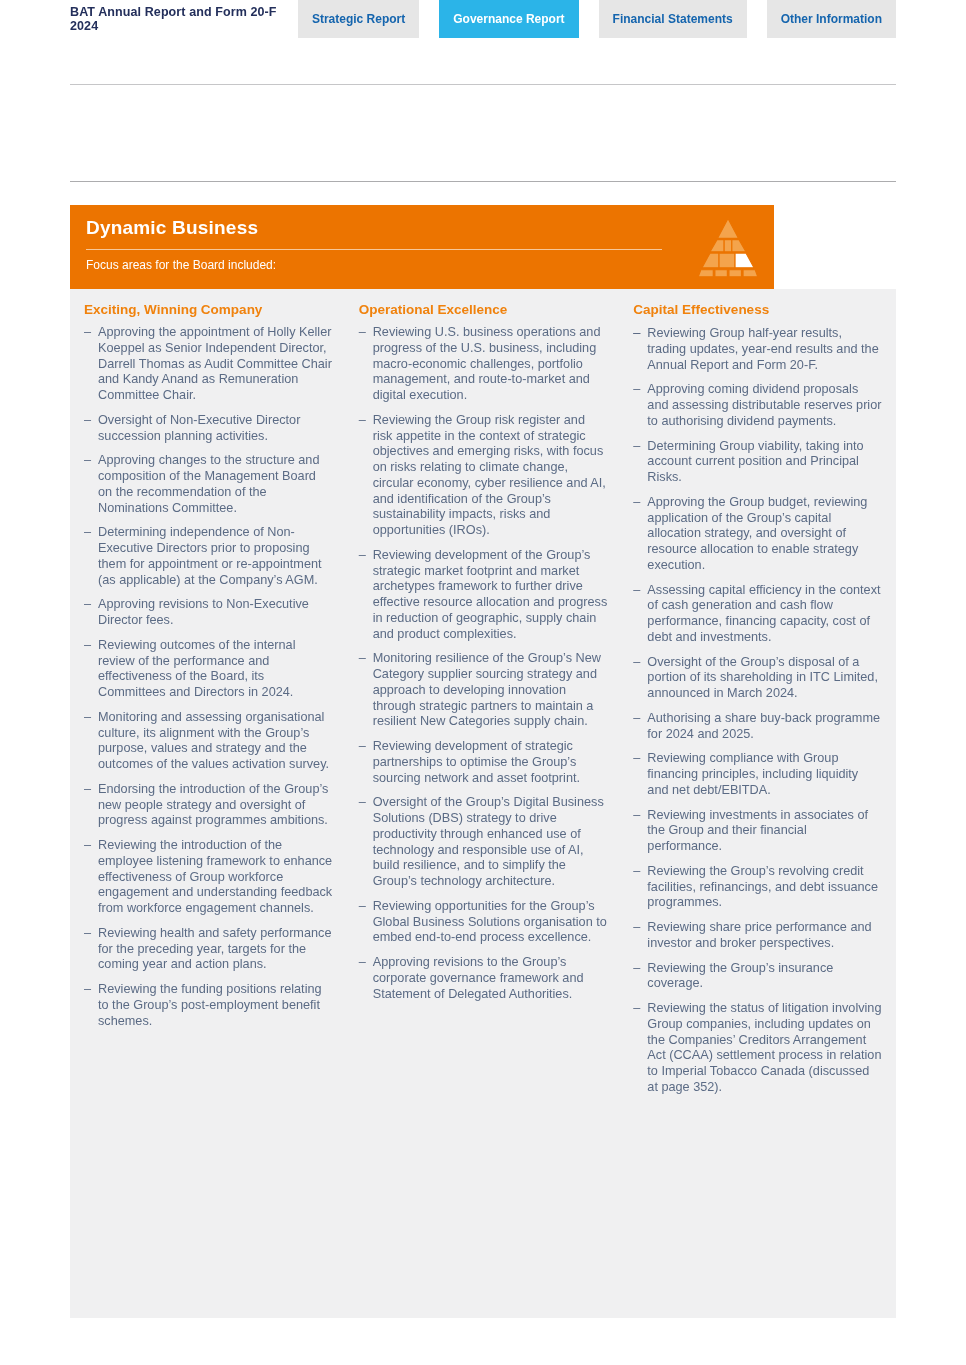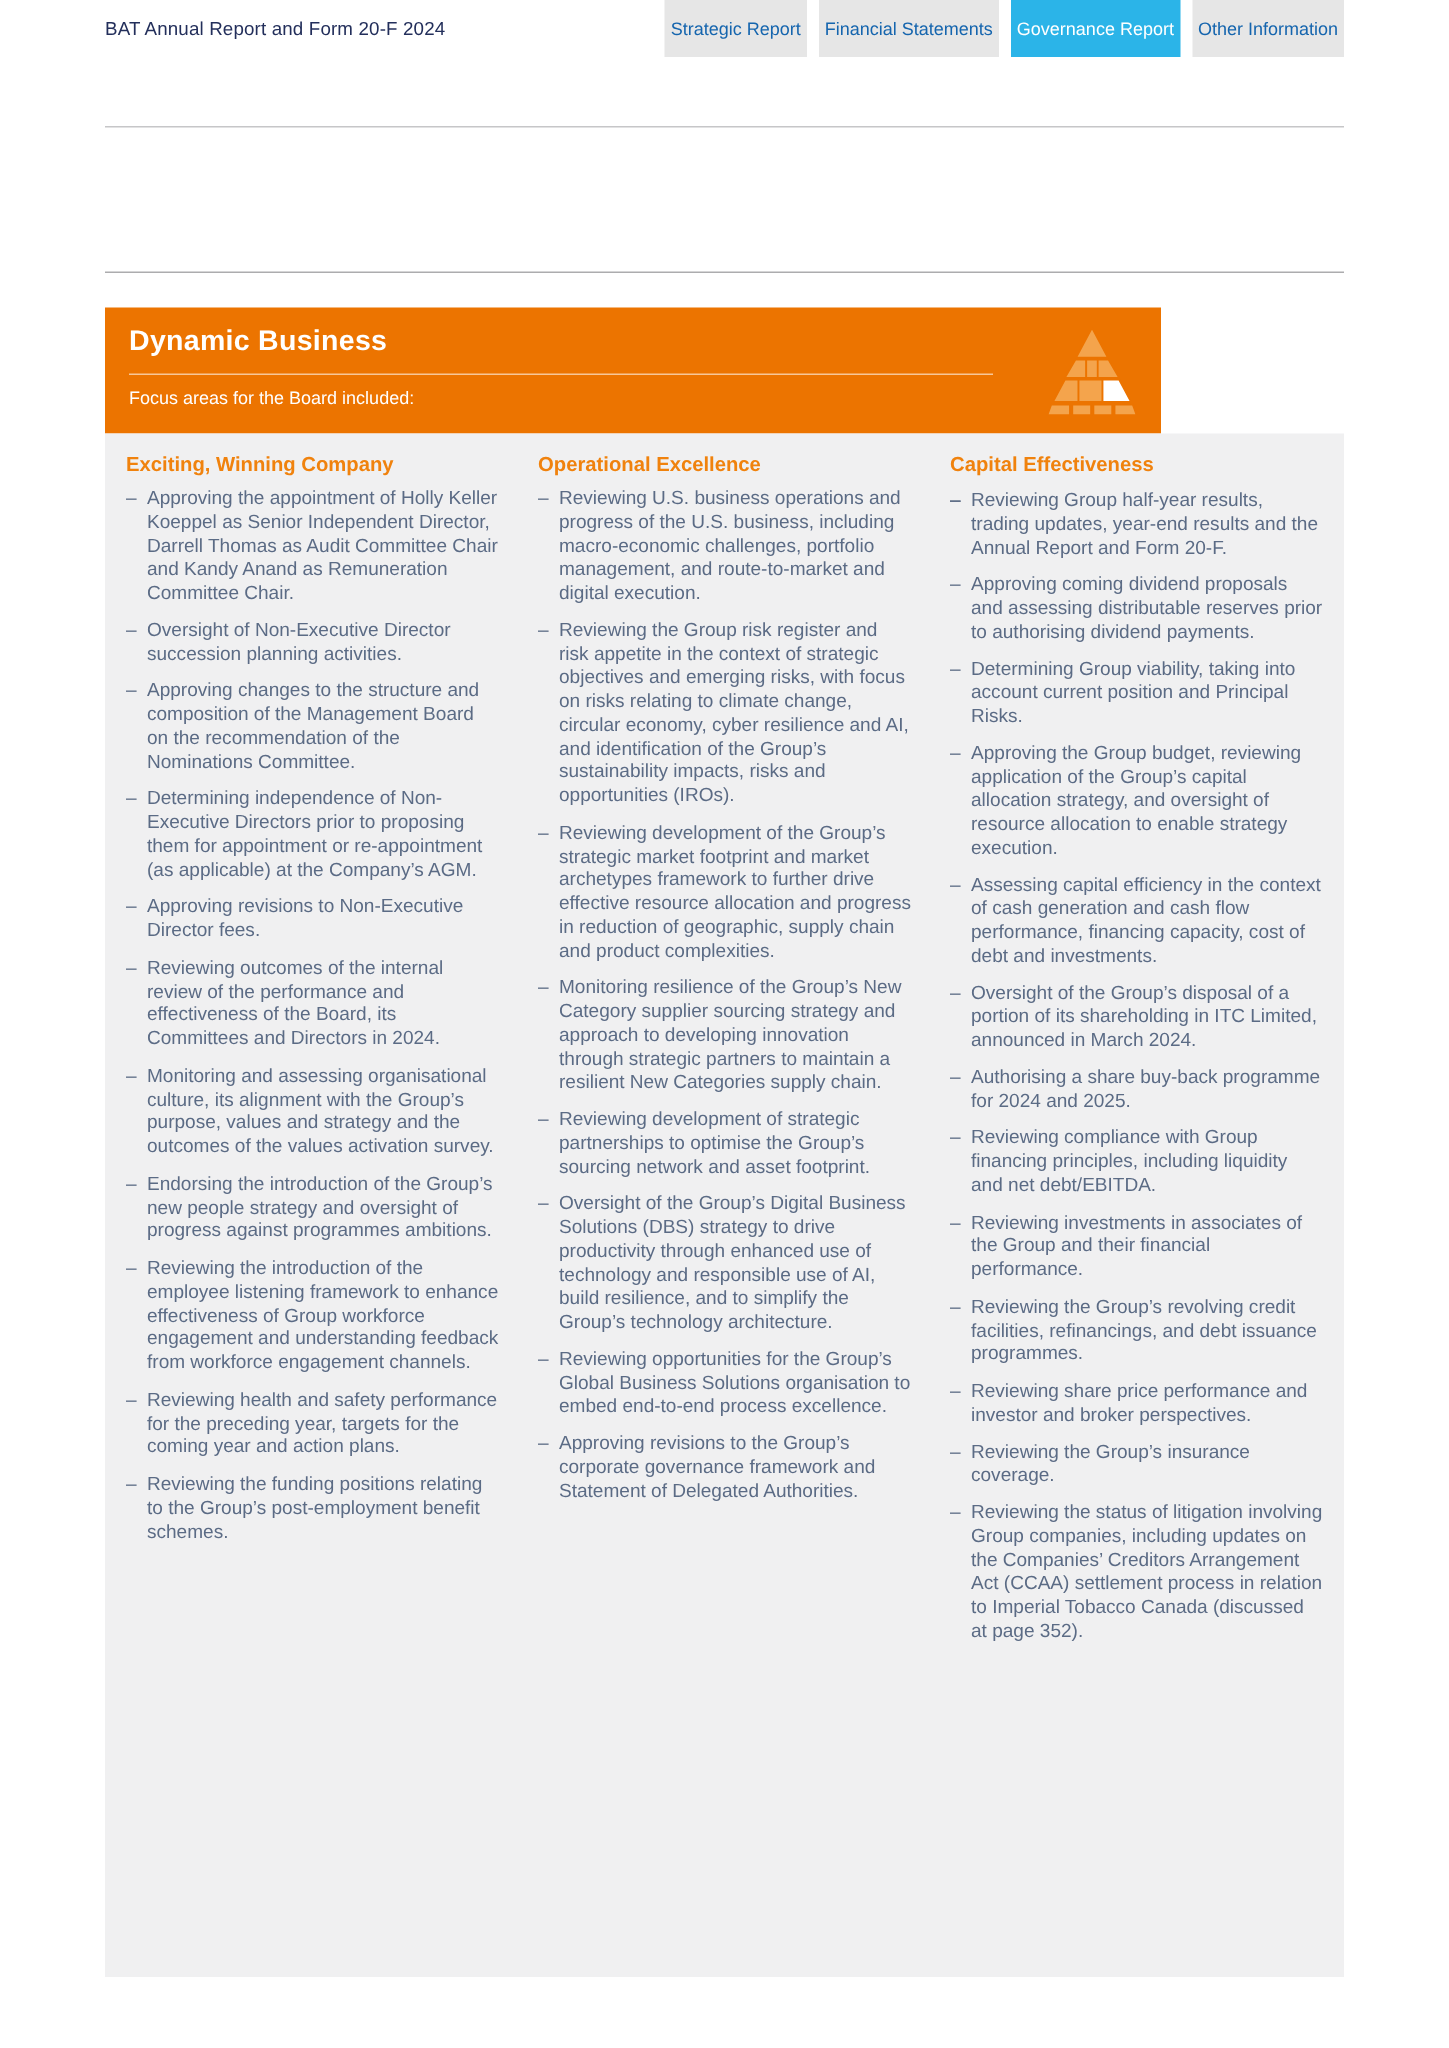--- a/index.html
+++ b/index.html
@@ -10,27 +10,27 @@
     -webkit-font-smoothing:antialiased;
   }
   .page { position:absolute; inset:0; }
 
   
   .top-bar {
     position:absolute; top:0; left:70px; width:826px; height:38px;
     display:flex; align-items:center; justify-content:space-between;
   }
   .report-title {
-    font-size:12.5px; font-weight:normal; color:#232F5B; letter-spacing:.1px;
+    font-size:12.5px; font-weight:bold; color:#232F5B; letter-spacing:.1px;
   }
   .tabs { display:flex; gap:8px; height:38px; }
   .tab {
     display:flex; align-items:center; justify-content:center;
-    padding:0 4px; background:#E6E6E6; color:#1565AE;
-    font-size:12px; font-weight:normal; cursor:pointer; white-space:nowrap;
+    padding:0 14px; background:#E6E6E6; color:#1565AE;
+    font-size:12px; font-weight:bold; cursor:pointer; white-space:nowrap;margin-left:12px;
   }
   .tab.active { background:#2BB4E8; color:#ffffff; }
 
   
   .rule { position:absolute; left:70px; width:826px; border-top:1px solid #C6C6C8; }
   .rule.r1 { top:84px; }
   .rule.r2 { top:181px; border-top-color:#ACACAE; }
 
   
   .banner {
@@ -70,22 +70,22 @@
 </style>
 </head>
 <body>
 
 <div class="page">
 
   <div class="top-bar">
     <div class="report-title">BAT Annual Report and Form 20-F 2024</div>
     <div class="tabs">
         <div class="tab">Strategic Report</div>
+        <div class="tab active">Governance Report</div>
         <div class="tab">Financial Statements</div>
-        <div class="tab active">Governance Report</div>
         <div class="tab">Other Information</div>
       </div>
   </div>
 
   <div class="rule r1"></div>
   <div class="rule r2"></div>
 
   <div class="banner">
     <div class="banner-title">Dynamic Business</div>
     <div class="banner-divider"></div>

